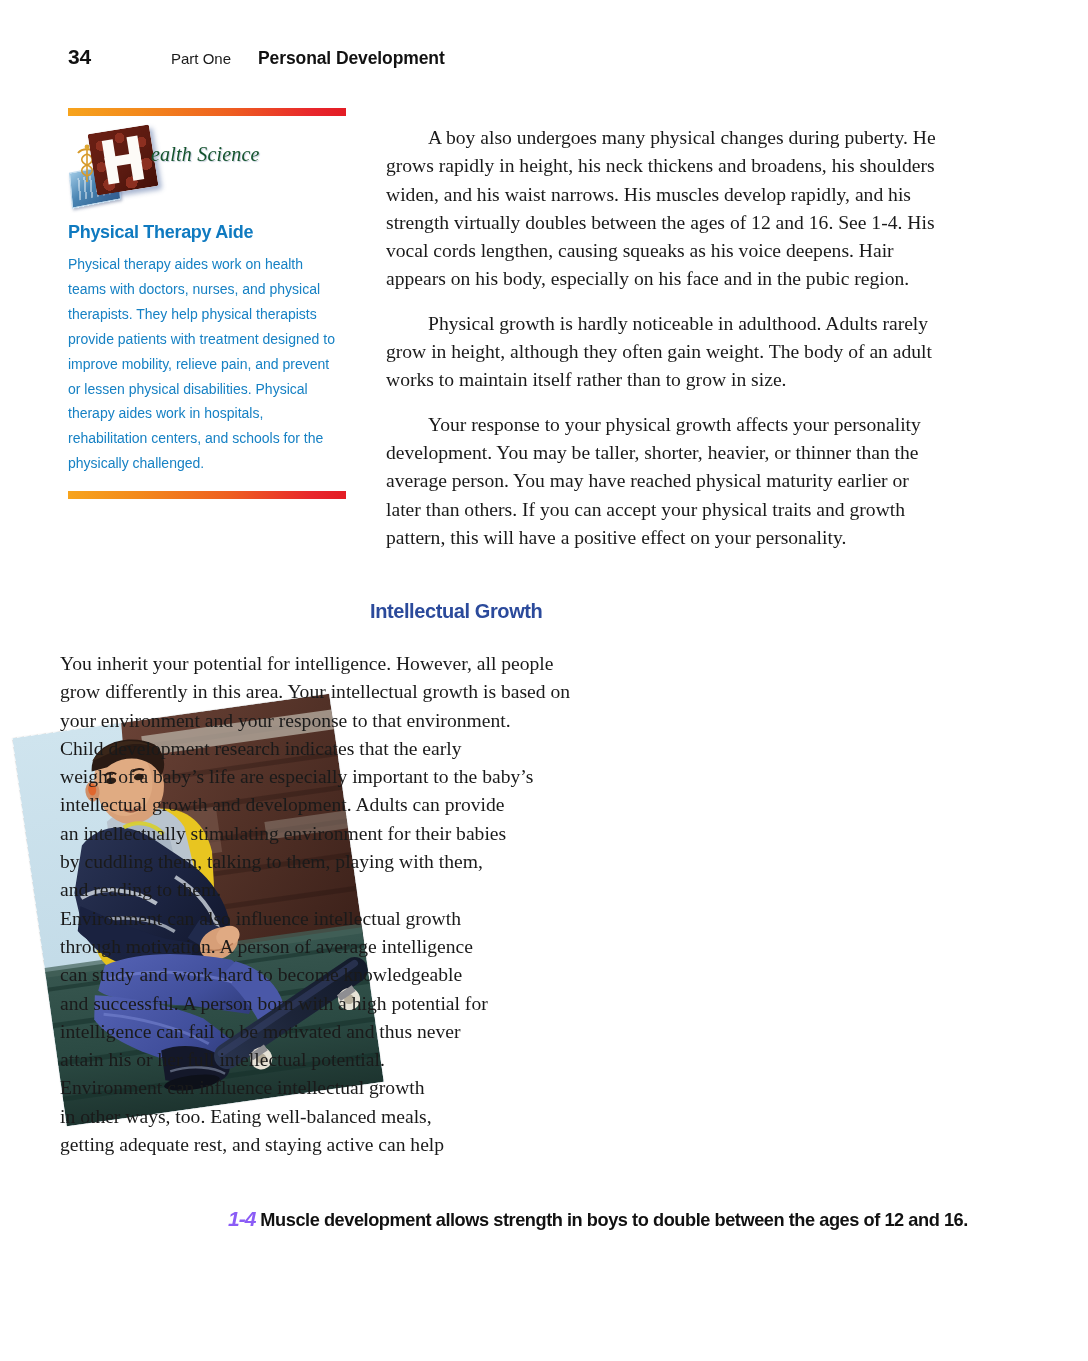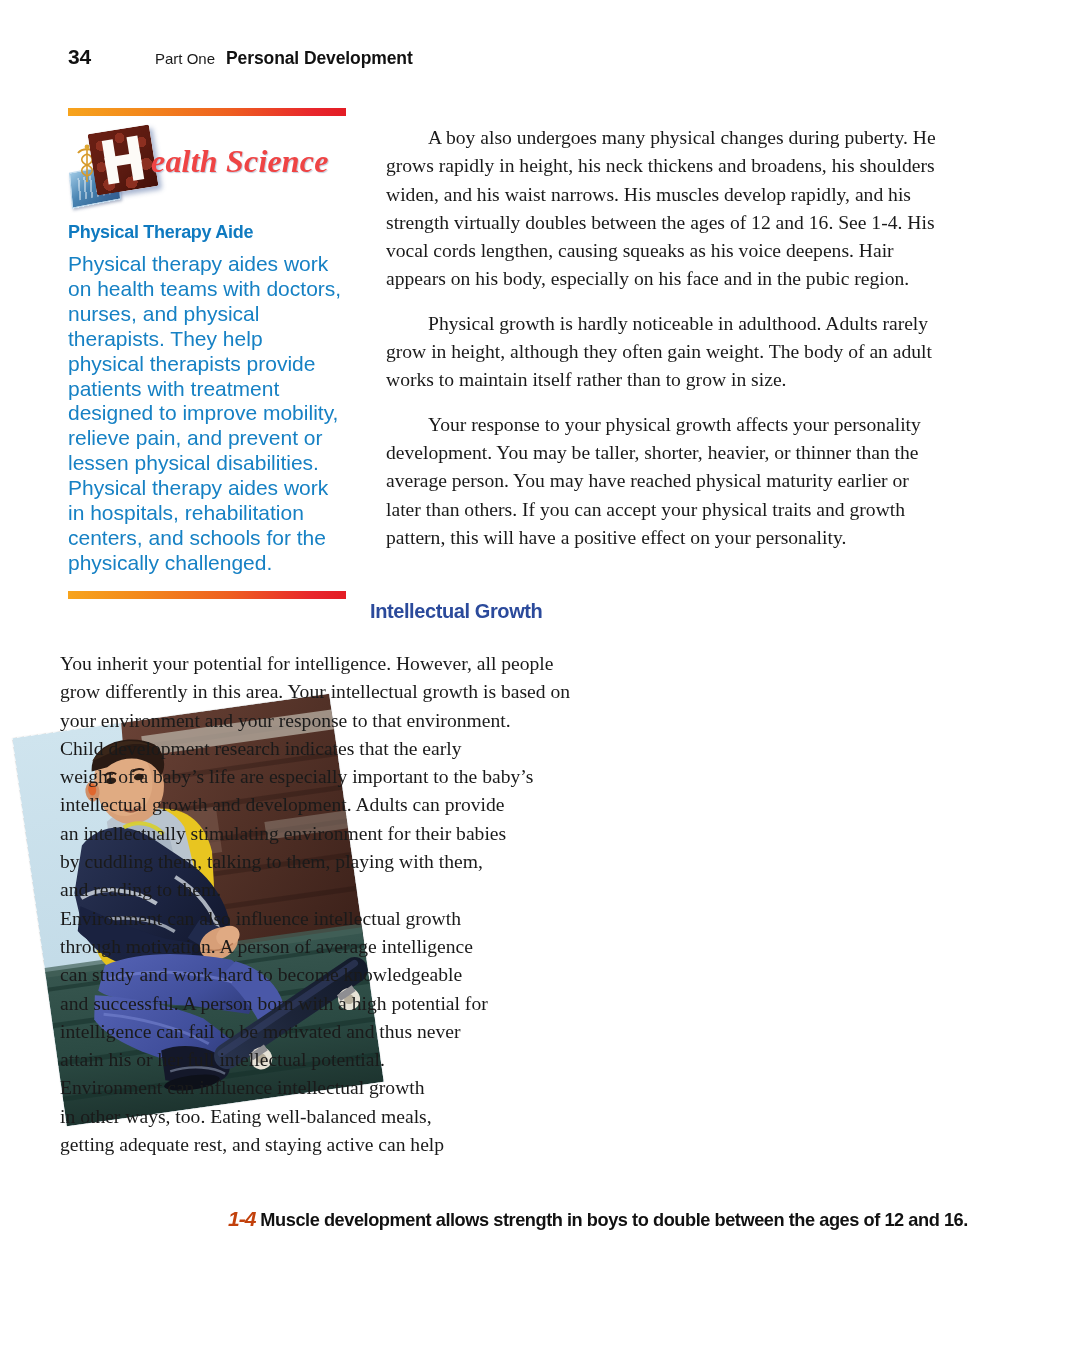--- a/index.html
+++ b/index.html
@@ -16,21 +16,21 @@
     color: #1a1a1a;
   }
 
   
   #running-head {
     position: absolute;
     left: 68px;
     top: 45px;
     display: flex;
     align-items: baseline;
-    gap: 0;
+    gap: 16px;
     font-family: "Liberation Sans", sans-serif;
   }
   #running-head .folio {
     font-size: 21px;
     font-weight: bold;
     color: #111;
     letter-spacing: -0.2px;
   }
   #running-head .part-label {
     font-size: 15px;
@@ -67,21 +67,21 @@
   #feature-heading {
     font-family: "Liberation Sans", sans-serif;
     font-size: 18px;
     font-weight: bold;
     color: #0f7ac0;
     margin-top: 20px;
     letter-spacing: -0.3px;
   }
   #feature-body {
     font-family: "Liberation Sans", sans-serif;
-    font-size: 21px;
+    font-size: 14px;
     line-height: 24.9px;
     color: #1681c4;
     margin-top: 9px;
     width: 276px;
   }
   #rule-bottom {
     margin-top: 15px;
   }
 
   
@@ -144,23 +144,23 @@
     left: 7px; top: 6px;
     width: 32px; height: 22px;
     background: repeating-linear-gradient(90deg, rgba(255,255,255,0.45) 0 2px, transparent 2px 6px);
   }
   .logo-wordmark {
     position: absolute;
     left: 83px;
     top: 17px;
     font-family: "Liberation Serif", serif;
     font-style: italic;
-    font-weight: bold;
-    font-size: 32px;
-    color: #ef4444;
+    font-weight: normal;
+    font-size: 20px;
+    color: #14532d;
     letter-spacing: 0.2px;
     text-shadow: 1px 1px 1px rgba(180,190,210,0.8);
   }
 
   
   #main-column {
     position: absolute;
     left: 370px;
     top: 108px;
     width: 584px;
@@ -226,21 +226,21 @@
     top: 1205px;
     width: 740px;
     font-family: "Liberation Sans", sans-serif;
     font-size: 18.2px;
     font-weight: bold;
     line-height: 28px;
     color: #111;
     letter-spacing: -0.45px;
   }
   #caption .fignum {
-    color: #c2410c;
+    color: #8b5cf6;
     font-style: italic;
     font-weight: bold;
     font-size: 21px;
     letter-spacing: -1px;
     margin-right: 5px;
   }
 </style>
 </head>
 <body>
 

